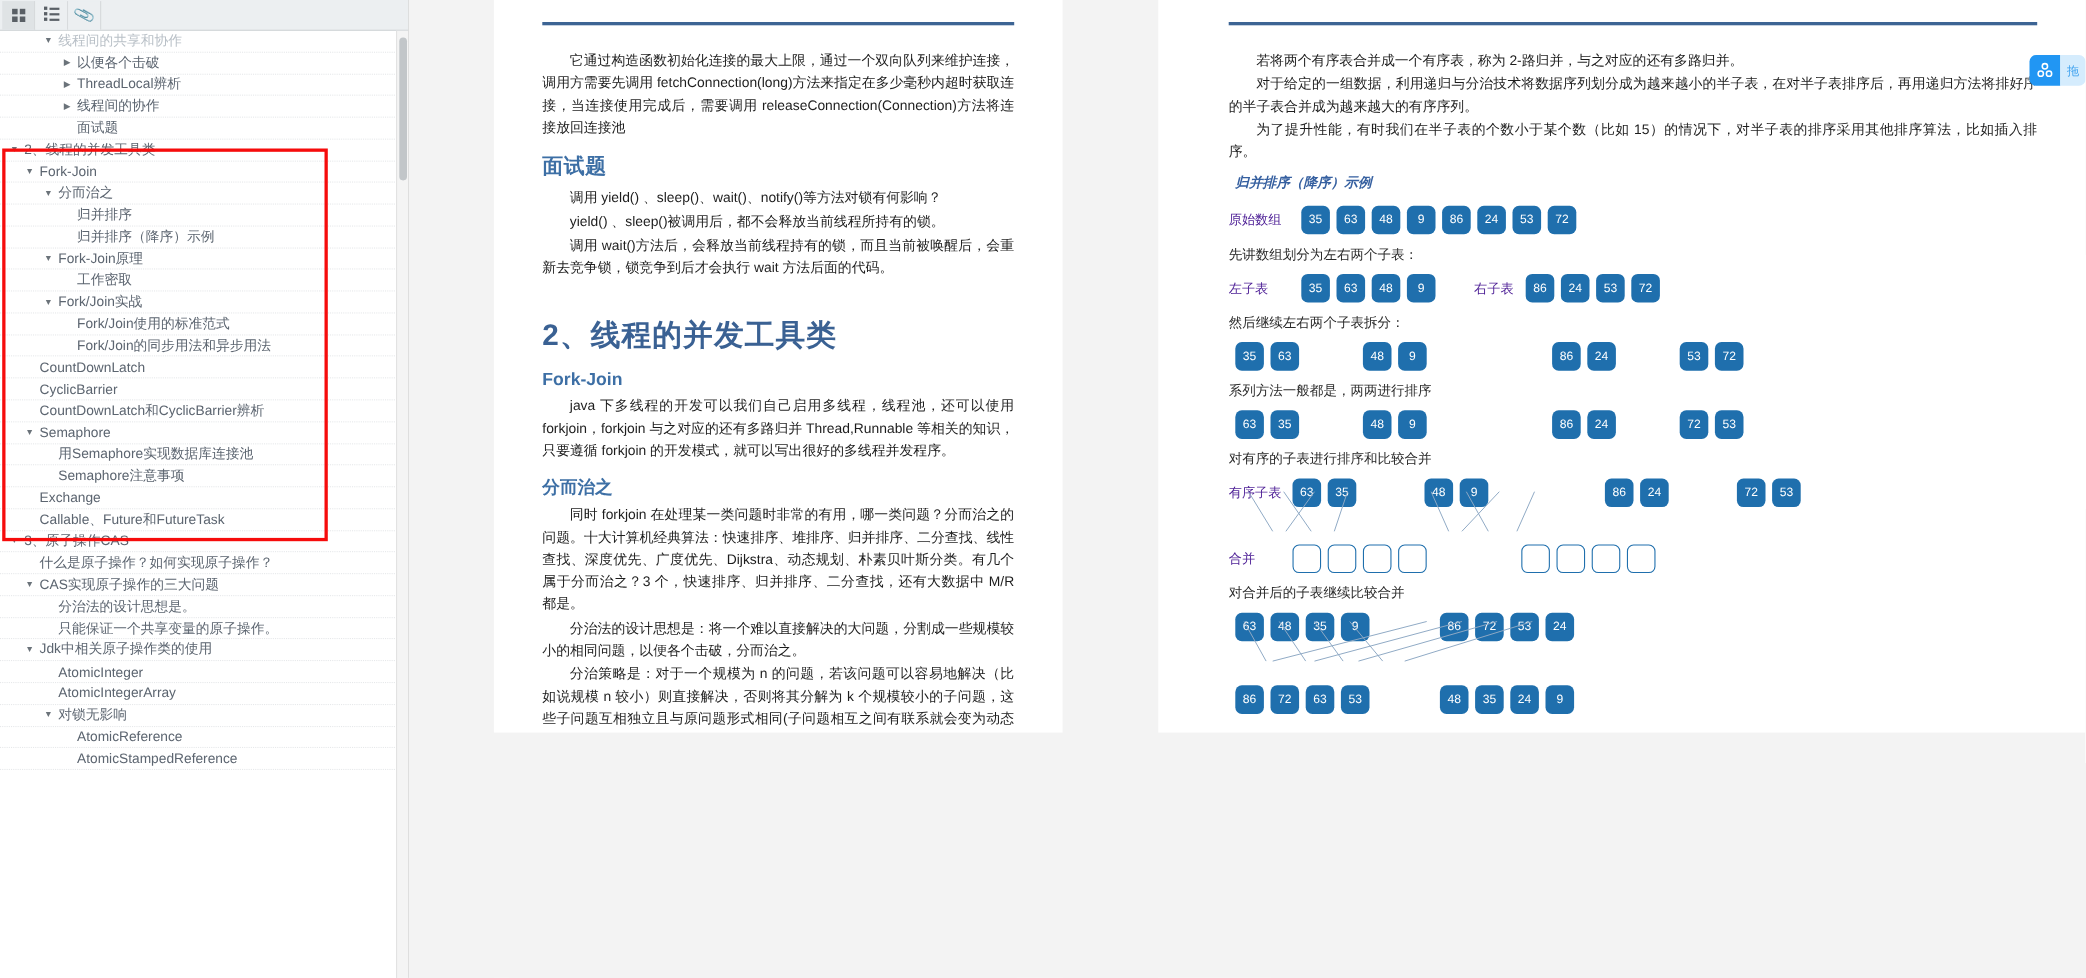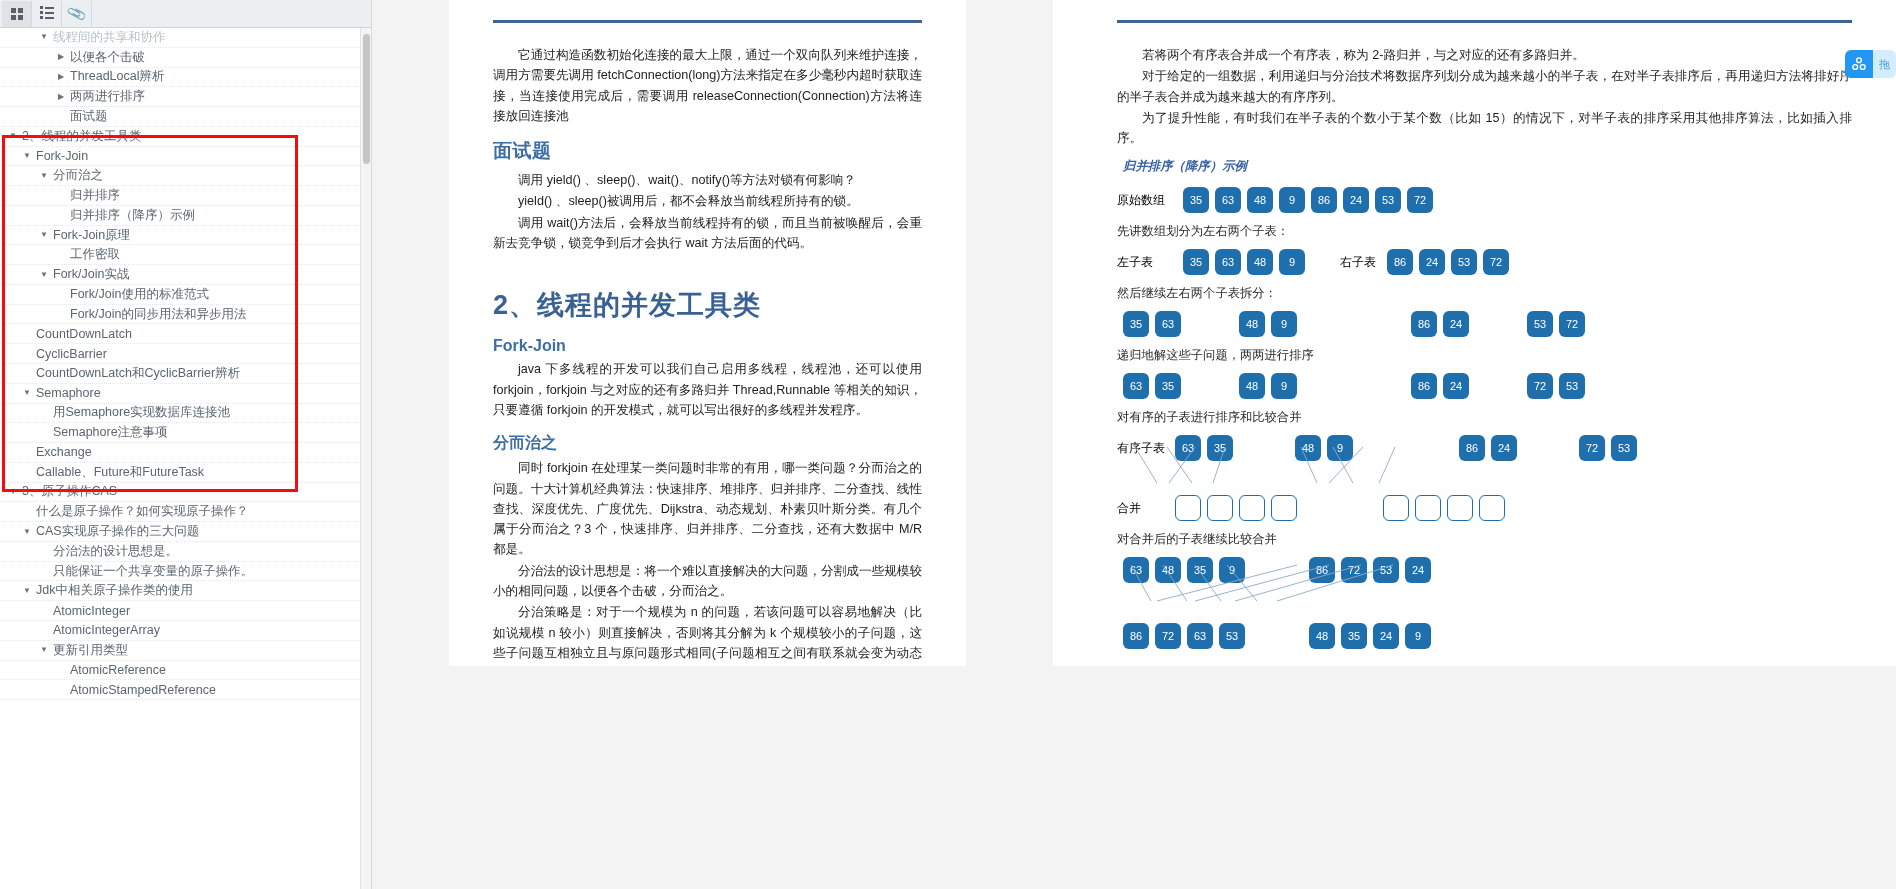--- a/index.html
+++ b/index.html
@@ -148,21 +148,21 @@
   }
 
   
   .diag { margin-top: 6px; position: relative; }
   .diag-cap {
     color:#3660a0; font-size: 12.4px; font-style: italic; font-weight: bold;
     margin: 10px 0 12px 6px;
   }
   .d-row { display:flex; align-items:center; margin-bottom: 9px; }
   .d-lbl {
-    font-size: 12px; color:#000000;
+    font-size: 12px; color:#4c1d95;
     width: 66px; flex:0 0 66px;
   }
   .cell {
     width: 26px; height: 26px;
     border-radius: 6px;
     background: #1f6fad;
     color:#fff; font-size:11px;
     display:flex; align-items:center; justify-content:center;
     margin-right: 6px;
     flex: 0 0 26px;
@@ -240,21 +240,21 @@
         <div class="ol-row ol-lvl3">
           <span class="tw">▶</span>
           <span class="lbl">以便各个击破</span>
         </div>
         <div class="ol-row ol-lvl3">
           <span class="tw">▶</span>
           <span class="lbl">ThreadLocal辨析</span>
         </div>
         <div class="ol-row ol-lvl3">
           <span class="tw">▶</span>
-          <span class="lbl">两两进行排序</span>
+          <span class="lbl">线程间的协作</span>
         </div>
         <div class="ol-row ol-lvl3">
           <span class="tw"></span>
           <span class="lbl">面试题</span>
         </div>
         <div class="ol-row ol-lvl0">
           <span class="tw">▼</span>
           <span class="lbl">2、线程的并发工具类</span>
         </div>
         <div class="ol-row ol-lvl1">
@@ -352,21 +352,21 @@
         <div class="ol-row ol-lvl2">
           <span class="tw"></span>
           <span class="lbl">AtomicInteger</span>
         </div>
         <div class="ol-row ol-lvl2">
           <span class="tw"></span>
           <span class="lbl">AtomicIntegerArray</span>
         </div>
         <div class="ol-row ol-lvl2">
           <span class="tw">▼</span>
-          <span class="lbl">更新引用类型</span>
+          <span class="lbl">对锁无影响</span>
         </div>
         <div class="ol-row ol-lvl3">
           <span class="tw"></span>
           <span class="lbl">AtomicReference</span>
         </div>
         <div class="ol-row ol-lvl3">
           <span class="tw"></span>
           <span class="lbl">AtomicStampedReference</span>
         </div>
       </div>
@@ -453,21 +453,21 @@
               <div style="flex: 0 0 52px; width: 52px;"></div>
               <div class="cell">48</div>
               <div class="cell">9</div>
               <div style="flex: 0 0 108px; width: 108px;"></div>
               <div class="cell">86</div>
               <div class="cell">24</div>
               <div style="flex: 0 0 52px; width: 52px;"></div>
               <div class="cell">53</div>
               <div class="cell">72</div>
             </div>
-            <div class="d-note">递归地解这些子问题，两两进行排序</div>
+            <div class="d-note">系列方法一般都是，两两进行排序</div>
             <div class="d-row">
               <div style="flex: 0 0 6px; width: 6px;"></div>
               <div class="cell">63</div>
               <div class="cell">35</div>
               <div style="flex: 0 0 52px; width: 52px;"></div>
               <div class="cell">48</div>
               <div class="cell">9</div>
               <div style="flex: 0 0 108px; width: 108px;"></div>
               <div class="cell">86</div>
               <div class="cell">24</div>

